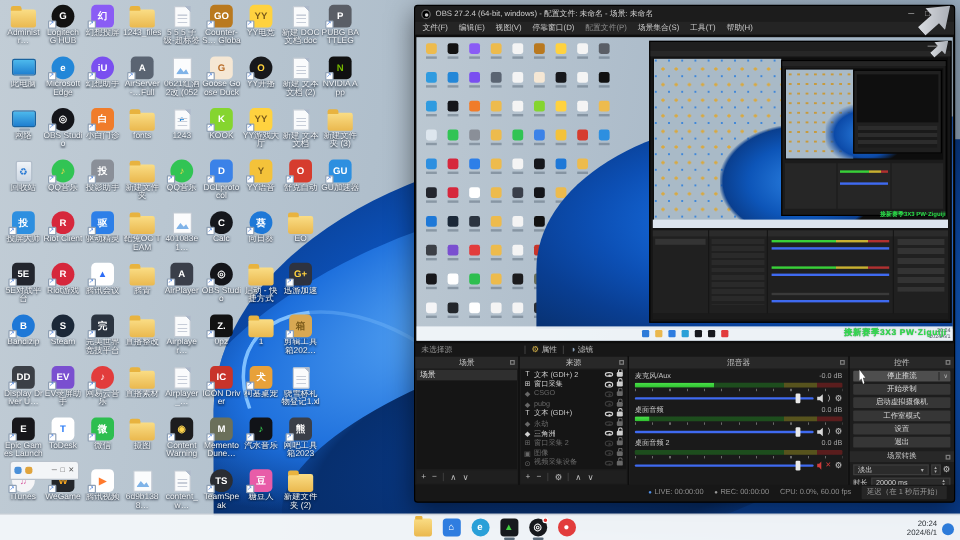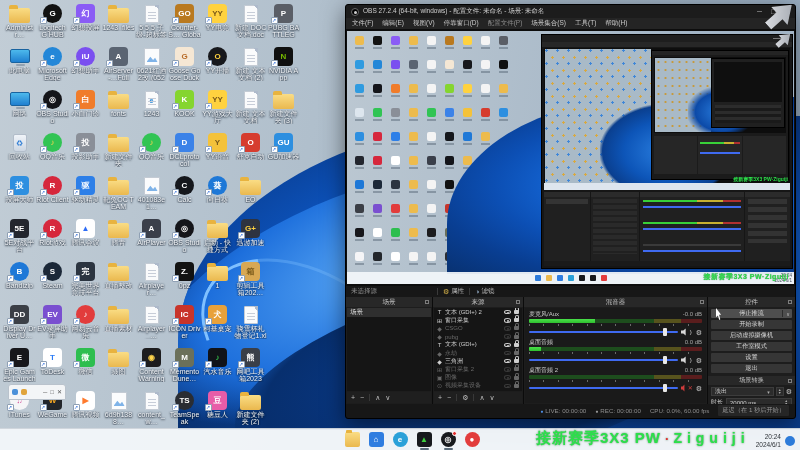--- a/index.html
+++ b/index.html
@@ -1371,21 +1371,16 @@
       </div>
   </div>
   <div class="tray">
     <div class="tray-time">
       <div>20:24</div>
       <div>2024/6/1</div>
     </div>
     <span class="badge"></span>
   </div>
 
-  <div class="ov-text">
-    <span class="ov-l">接新赛季3X3 PW</span>
-    <span class="ov-s">·</span>
-    <span class="ov-r">Ziguiji</span>
-  </div>
 
   <div class="big-arrow"></div>
   <div class="cursor"></div>
 </div>
 
 </body></html>

